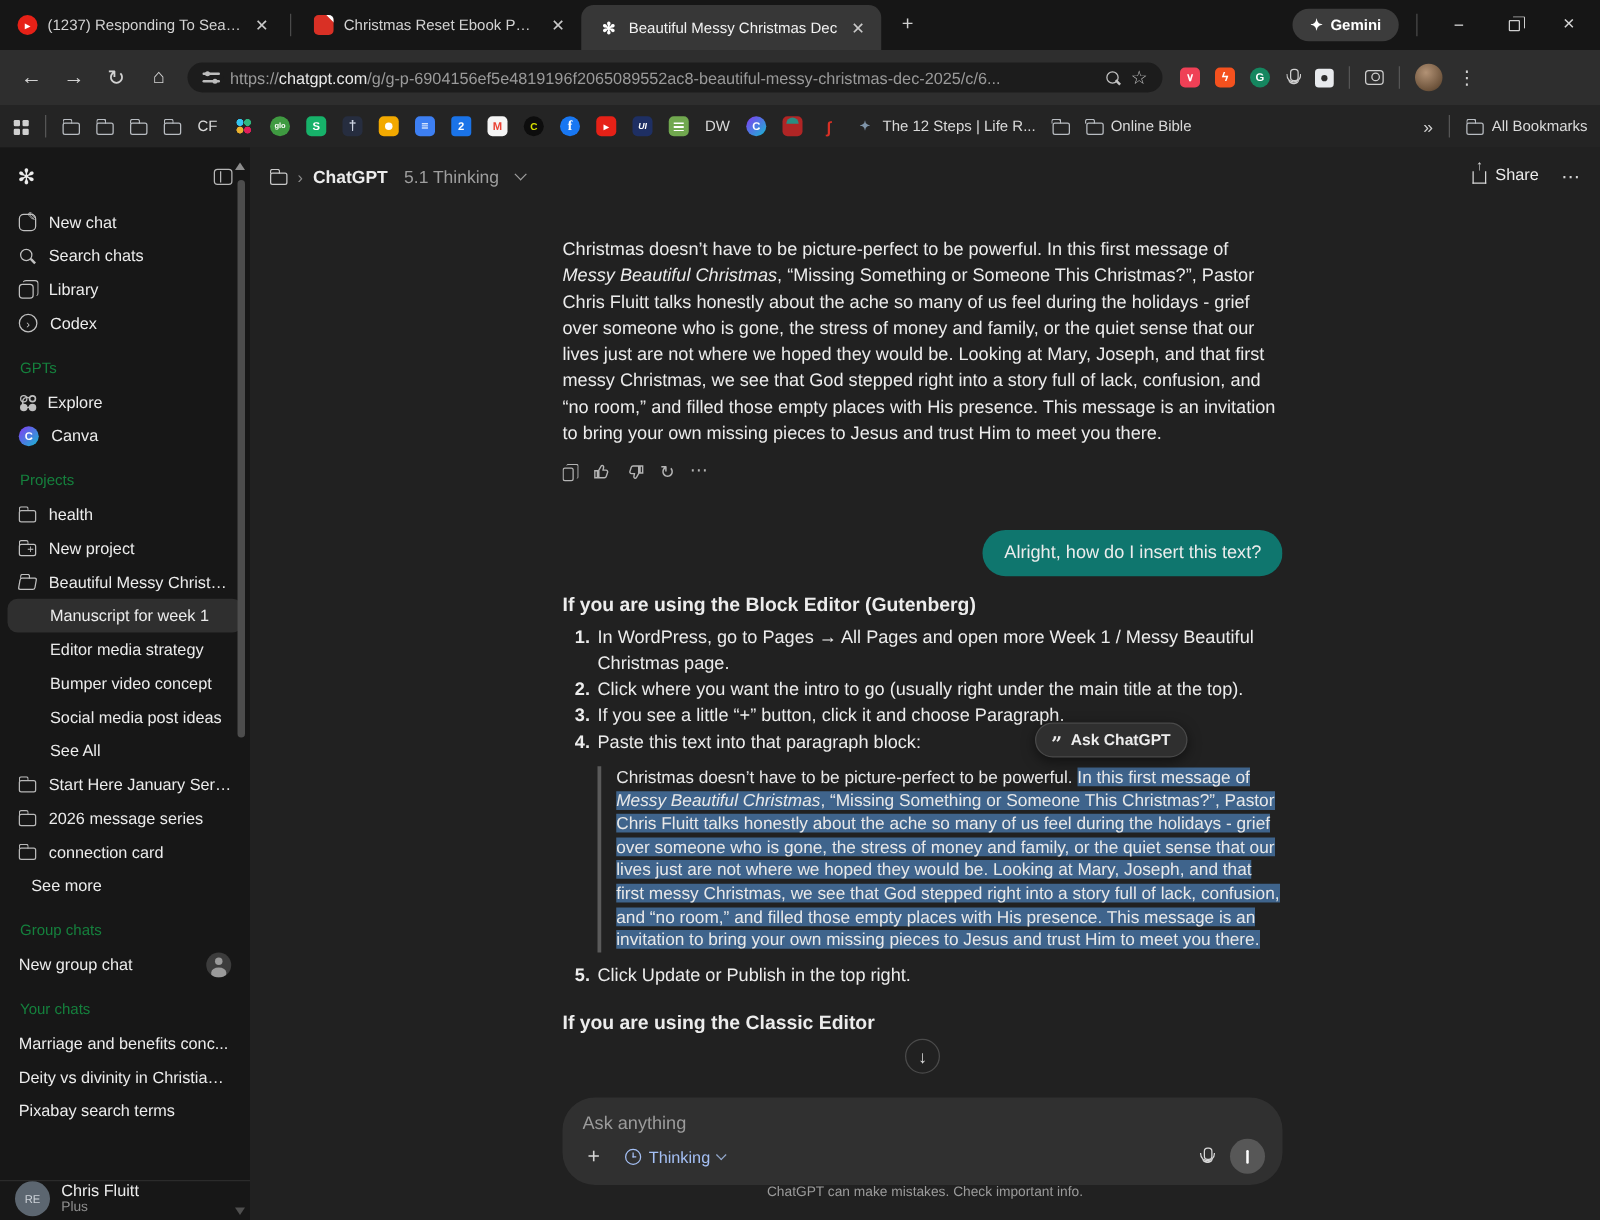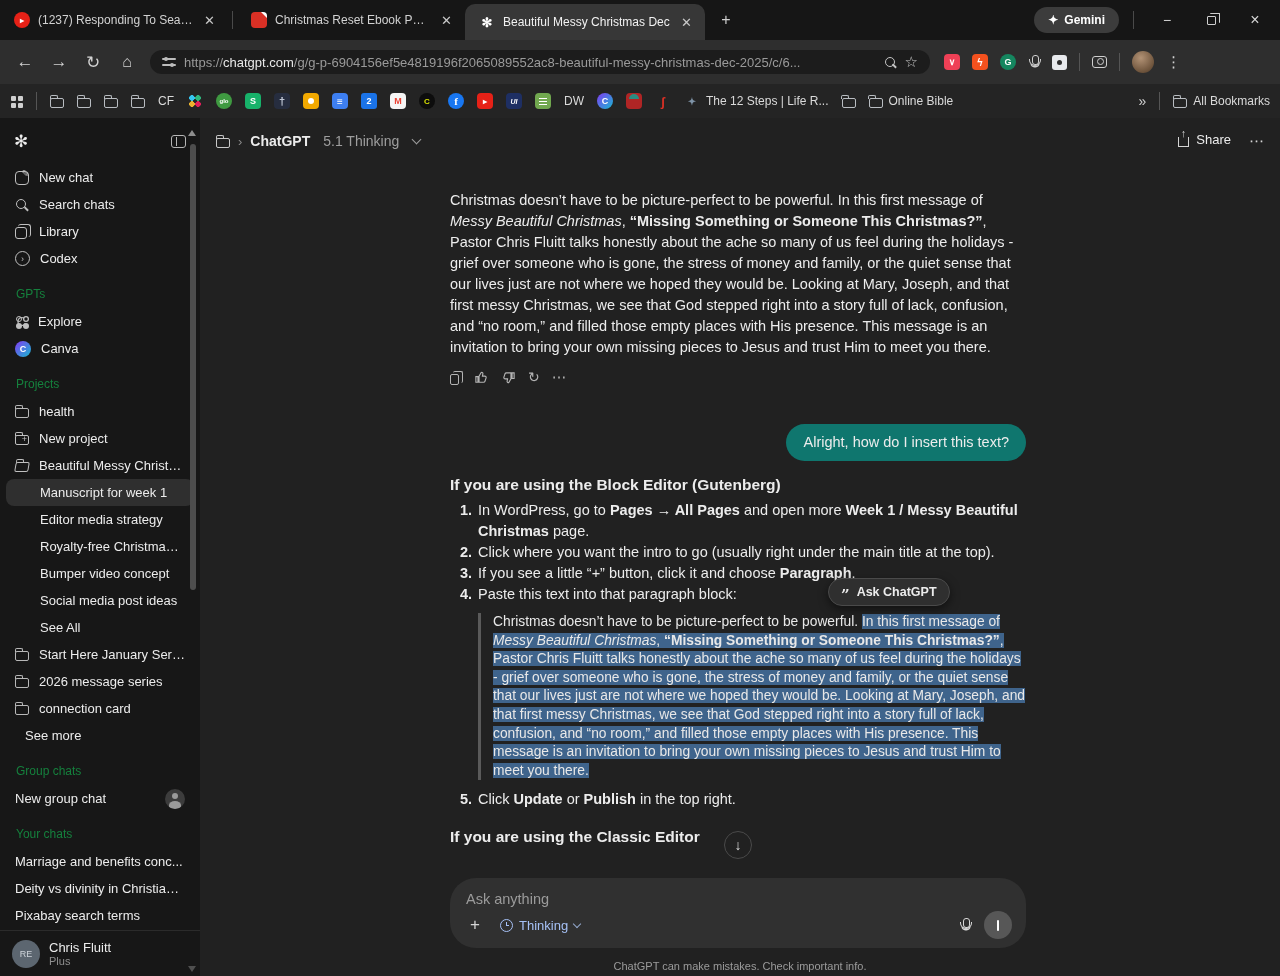--- a/index.html
+++ b/index.html
@@ -1,18 +1,18 @@
 <!DOCTYPE html>
 <html><head>
 <meta charset="utf-8">
 <style>
   *{margin:0;padding:0;box-sizing:border-box}
   html,body{width:1280px;height:976px;overflow:hidden;background:#212121;
     font-family:"Liberation Sans",sans-serif;-webkit-font-smoothing:antialiased}
-  .b{font-weight:700}.i{font-style:italic}
+  .b{font-weight:400}.i{font-style:italic}
   .hl{background:#3f648c}
   
   .icon{display:inline-flex;align-items:center;justify-content:center;flex:none;color:#b8b8b8}
   
   .titlebar{position:absolute;top:0;left:0;right:0;height:40px;background:#161616;display:flex;align-items:center}
   .tab{display:flex;align-items:center;gap:8px;width:228px;height:40px;padding:0 10px 0 14px;color:#d2d2d2;font-size:12px}
   .tab.active{background:#373737;height:36px;margin-top:4px;border-radius:10px 10px 0 0;color:#f2f2f2;width:240px}
   .tab-title{flex:1;white-space:nowrap;overflow:hidden;text-overflow:ellipsis}
   .tab-close{font-size:13px;color:#c9c9c9;padding:0 3px}
   .tab-sep{width:1px;height:18px;background:#4a4a4a;margin:0 4px}
@@ -119,21 +119,21 @@
   .folder-open-icon{position:relative;width:14px;height:10px;border:1.3px solid #c0c0c0;border-radius:2px;margin-top:3px;transform:skewX(-10deg)}
   .folder-open-icon::before{content:'';position:absolute;top:-4px;left:-1.3px;width:6px;height:3px;border:1.3px solid #c0c0c0;border-bottom:none;border-radius:2px 2px 0 0;transform:skewX(10deg)}
   .dots-icon{font-size:13px;color:#c0c0c0;letter-spacing:1px}
   .person-icon{width:20px;height:20px;border-radius:50%;background:#3c3c3c;position:relative;overflow:hidden}
   .person-icon::before{content:'';position:absolute;top:4px;left:7px;width:6px;height:6px;border-radius:50%;background:#9a9a9a}
   .person-icon::after{content:'';position:absolute;top:12px;left:4px;width:12px;height:8px;border-radius:50% 50% 0 0;background:#9a9a9a}
   .sb-scrollbar{position:absolute;right:3px;top:12px;bottom:4px;width:9px}
   .tri-up{position:absolute;top:0;left:0;width:0;height:0;border-left:4.5px solid transparent;border-right:4.5px solid transparent;border-bottom:6px solid #8d8d8d}
   .tri-down{position:absolute;bottom:0;left:0;width:0;height:0;border-left:4.5px solid transparent;border-right:4.5px solid transparent;border-top:6px solid #4f4f4f}
   .sb-thumb{position:absolute;top:14px;left:1.5px;width:6px;height:446px;border-radius:3px;background:#4d4d4d}
-  .sb-user{position:absolute;bottom:0;left:0;right:0;height:46px;border-top:1px solid #2b2b2b;display:flex;align-items:center;gap:9px;padding:0 12px;background:#171717}
+  .sb-user{position:absolute;bottom:0;left:0;right:0;height:32px;border-top:1px solid #2b2b2b;display:flex;align-items:flex-start;gap:9px;padding:0 12px;background:#171717}
   .sb-avatar{width:28px;height:28px;border-radius:50%;background:#5c6670;color:#cdd3d9;font-size:9px;display:flex;align-items:center;justify-content:center}
   .sb-user-name{font-size:13px;color:#ececec;line-height:15px}
   .sb-user-plan{font-size:11px;color:#8f8f8f}
   
   .main{position:absolute;left:200px;right:0;top:0;bottom:0}
   .main-head{height:46px;display:flex;align-items:center;padding:0 16px;color:#e8e8e8;font-size:14px;gap:8px}
   .main-head .folder-icon{color:#c9c9c9}
   .crumb-sep{color:#8a8a8a;font-size:13px}
   .model-name{font-weight:600;color:#ececec}
   .model-ver{color:#9e9e9e;margin-left:5px}
@@ -169,21 +169,21 @@
   .plus-btn{width:26px;height:26px;display:flex;align-items:center;justify-content:center;color:#d5d5d5;font-size:17px}
   .think-pill{display:flex;align-items:center;gap:6px;color:#a5c0f5;font-size:13px;padding:0 4px}
   .clock-icon{position:relative;width:13px;height:13px;border:1.5px solid #a5c0f5;border-radius:50%}
   .clock-icon::before{content:'';position:absolute;left:4.5px;top:2px;width:1.5px;height:4px;background:#a5c0f5}
   .clock-icon::after{content:'';position:absolute;left:4.5px;top:5px;width:3.5px;height:1.5px;background:#a5c0f5}
   .think-chev{width:6px;height:6px;border-right:1.5px solid #93a8cc;border-bottom:1.5px solid #93a8cc;transform:rotate(45deg);margin-top:-3px}
   .composer-right{margin-left:auto;display:flex;align-items:center;gap:13px}
   .composer .mic-icon{color:#d8d8d8}
   .voice-btn{width:28px;height:28px;border-radius:50%;background:#575757;display:flex;align-items:center;justify-content:center}
   .wave-icon{width:2.5px;height:11px;background:#fff;border-radius:1px;box-shadow:-4.5px 0 0 -1.5px #fff,4.5px 0 0 -1.5px #fff}
-  .chat-footer{position:absolute;left:0;right:0;bottom:4px;text-align:center;font-size:11px;color:#9b9b9b}
+  .chat-footer{position:absolute;left:0;right:0;bottom:16px;text-align:center;font-size:11px;color:#9b9b9b}
 </style>
 </head>
 <body>
 
 <div class="titlebar">
   <div class="tab">
     <span class="fav youtube2-favicon" style="border-radius:50%">▸</span>
     <span class="tab-title">(1237) Responding To Sean And</span>
     <span class="tab-close">✕</span>
   </div>
@@ -411,24 +411,20 @@
           <span class="icon folder-open-icon"></span>
           <span class="lbl">Beautiful Messy Christmas ...</span>
         </div>
         <div class="srow selected indent">
 
           <span class="lbl">Manuscript for week 1</span>
         </div>
         <div class="srow indent">
 
           <span class="lbl">Editor media strategy</span>
-        </div>
-        <div class="srow indent">
-
-          <span class="lbl">Royalty-free Christmas ...</span>
         </div>
         <div class="srow indent">
 
           <span class="lbl">Bumper video concept</span>
         </div>
         <div class="srow indent">
 
           <span class="lbl">Social media post ideas</span>
         </div>
         <div class="srow indent">

